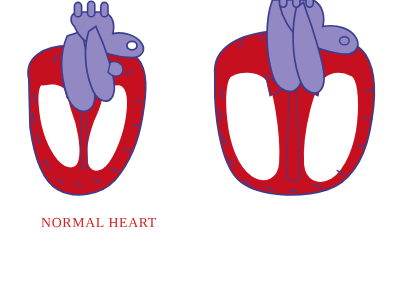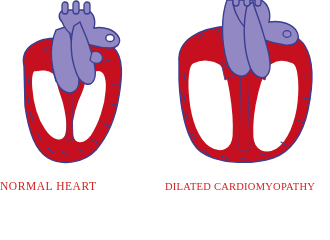--- a/index.html
+++ b/index.html
@@ -3,21 +3,21 @@
 <meta charset="utf-8">
 <style>
   html,body{margin:0;padding:0;background:#ffffff;}
   body{width:330px;height:195px;overflow:hidden;
        font-family:"Liberation Serif","DejaVu Serif",serif;}
   #stage{position:relative;width:330px;height:195px;background:#ffffff;}
   .panel{position:absolute;top:0;height:195px;width:165px;}
   #panel-normal{left:0;}
   #panel-dilated{left:165px;}
   .heart-svg{position:absolute;top:0;left:0;}
-  .caption{position:absolute;bottom:3px;left:0;width:165px;
+  .caption{position:absolute;bottom:3px;left:0;width:165px;text-align:center;
            color:#d22222;font-size:11.5px;letter-spacing:.55px;
            font-family:"Liberation Serif","DejaVu Serif",serif;
            white-space:nowrap;}
   #caption-dilated{font-size:10.5px;letter-spacing:.25px;}
 </style>
 </head>
 <body>
 
 <div id="stage">
 
@@ -135,16 +135,15 @@
 
       <g fill="#9188c4" stroke="#3b3f8f" stroke-width="1.3">
         <rect x="68" y="-6" width="6" height="12" rx="3"></rect>
         <rect x="79" y="-7" width="6" height="13" rx="3"></rect>
         <rect x="90" y="-6" width="6" height="12" rx="3"></rect>
       </g>
 
       <ellipse cx="122" cy="34" rx="4" ry="3.4" fill="#9188c4" stroke="#3b3f8f" stroke-width="1.2"></ellipse>
     </svg>
 
-    <div class="caption" id="caption-dilated">DILATED CARDIOMYOPATHY</div>
   </div>
 
 </div>
 
 </body></html>

